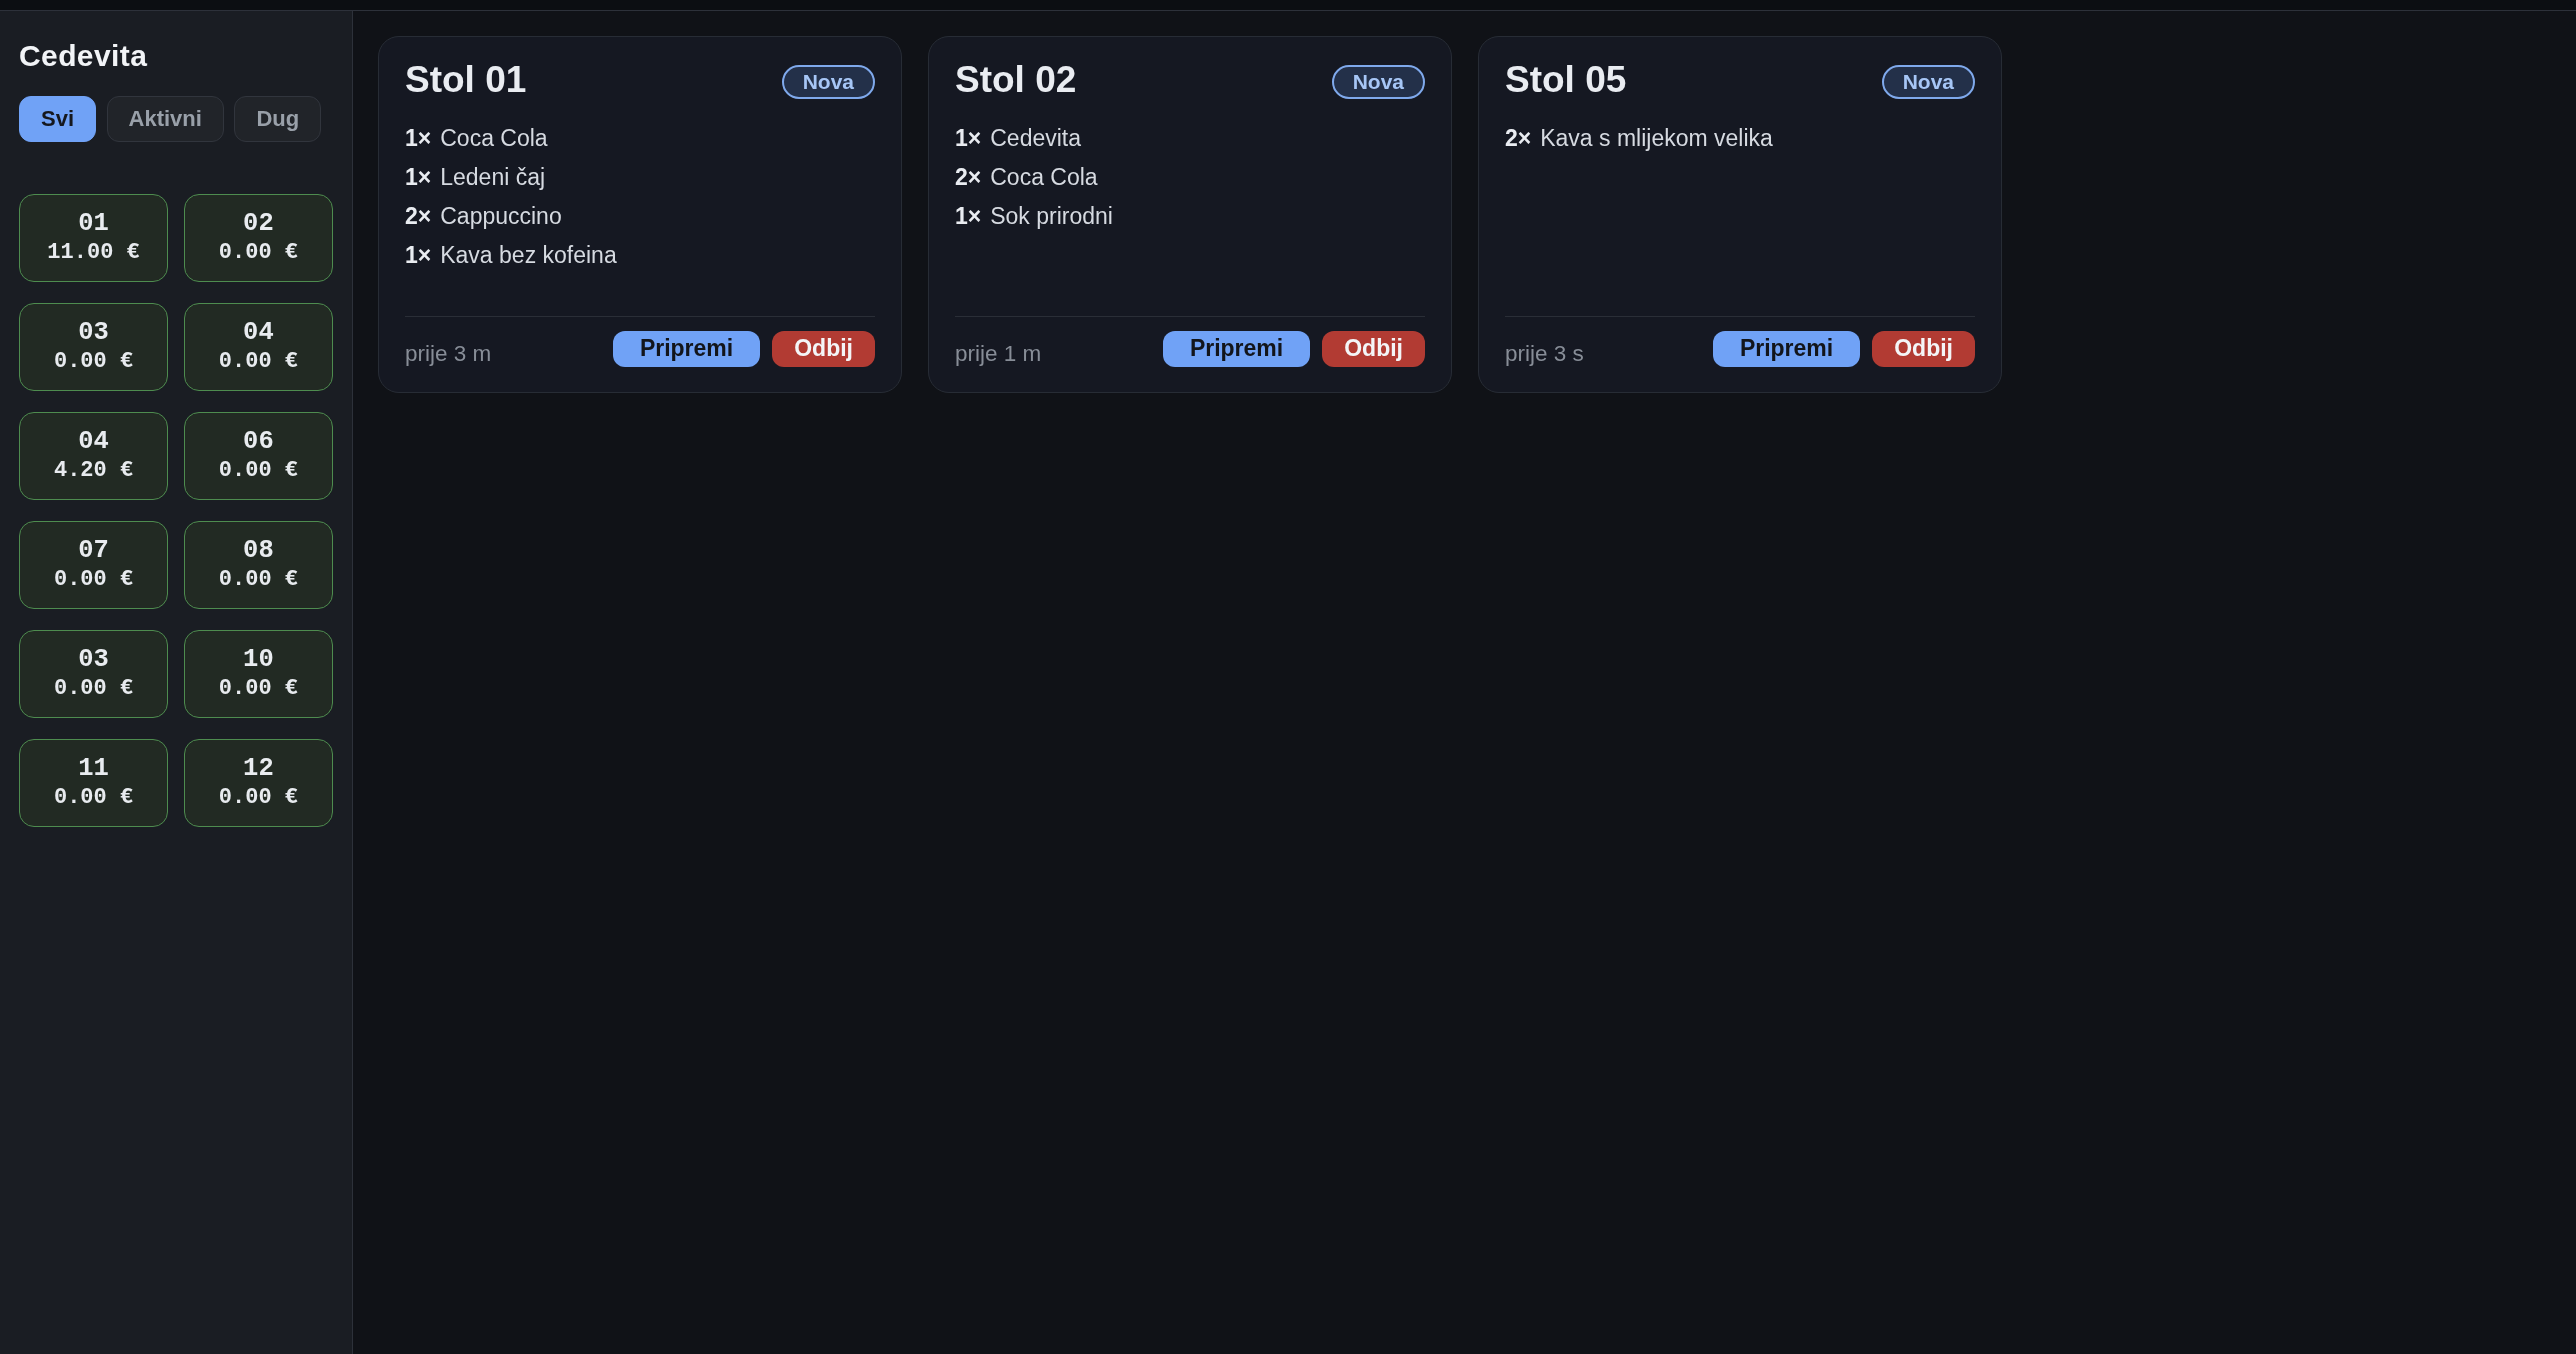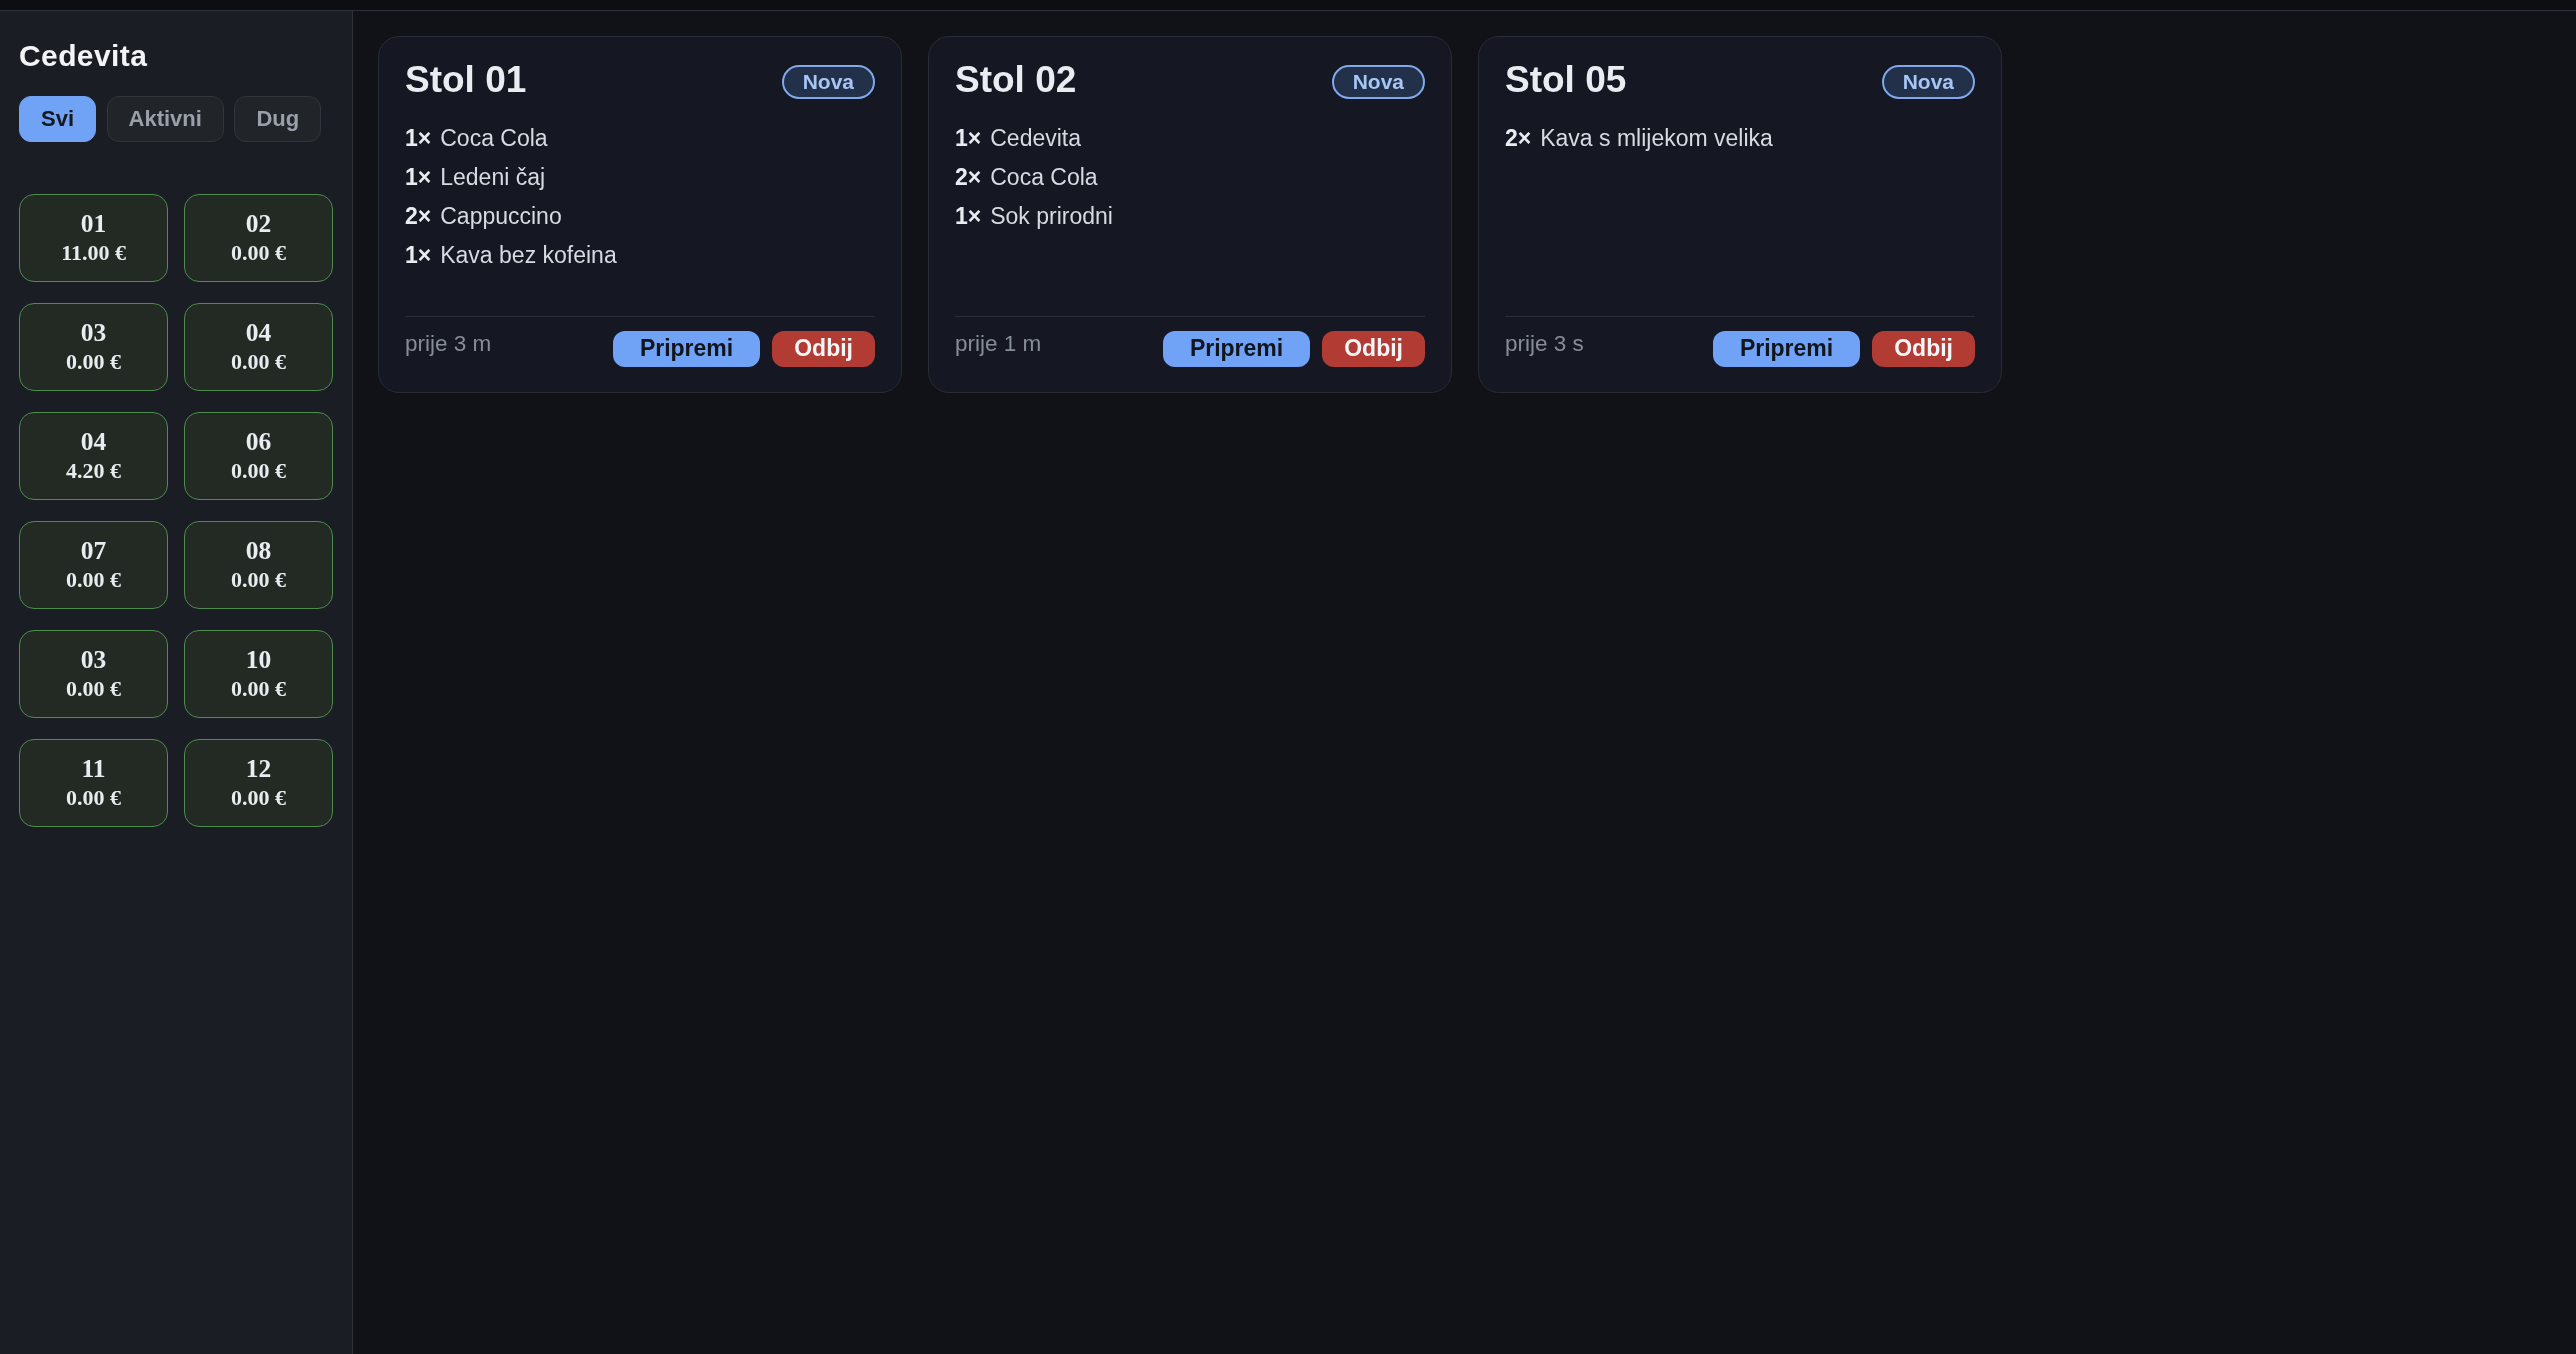--- a/index.html
+++ b/index.html
@@ -56,21 +56,21 @@
   }
   .table-grid{
     margin-top:52px;
     display:grid;grid-template-columns:repeat(2,1fr);
     column-gap:15.7px;row-gap:21px;
   }
   .table-btn{
     height:88px;border-radius:15px;
     background:var(--table-bg);border:1.5px solid var(--green-border);
     display:flex;flex-direction:column;align-items:center;justify-content:center;gap:5.2px;
-    cursor:pointer;font-family:Liberation Serif, serif;color:var(--text);
+    cursor:pointer;font-family:Liberation Mono, monospace;color:var(--text);
   }
   .table-btn .num{font-size:25.5px;font-weight:700;color:#e9ecf0;line-height:1;}
   .table-btn .amt{font-size:22px;font-weight:700;color:#e8ebef;line-height:1;}
 
   
   .main{flex:1;display:flex;flex-direction:column;min-width:0;}
   .main-header{
     height:73px;flex:0 0 auto;background:var(--header);
     border-bottom:1.5px solid var(--line);
     display:flex;align-items:center;padding:0 25px;
@@ -95,21 +95,21 @@
     display:inline-flex;align-items:center;justify-content:center;
   }
   .order-items{margin-top:24px;display:flex;flex-direction:column;gap:15px;flex:0 0 auto;}
   .order-item{font-size:23px;line-height:24px;display:flex;gap:9px;align-items:baseline;}
   .item-qty{font-weight:700;color:#e9ecf1;}
   .item-name{font-weight:400;color:var(--text-soft);}
   .card-spacer{flex:1;}
   .card-divider{height:1.5px;background:var(--divider);flex:0 0 auto;}
   .card-footer{
     flex:0 0 auto;margin-top:13.5px;
-    display:flex;align-items:flex-start;justify-content:space-between;
+    display:flex;align-items:flex-end;justify-content:space-between;
   }
   .order-time{font-size:22.5px;color:var(--time);}
   .card-actions{display:flex;gap:12px;}
   .action-btn{
     height:36px;border-radius:12px;border:none;cursor:pointer;
     font-family:inherit;font-size:23px;font-weight:700;
     display:inline-flex;align-items:center;justify-content:center;
   }
   .prepare-btn{background:var(--blue);color:var(--blue-text);padding:0 27px;}
   .reject-btn{background:var(--red);color:#f4f5f7;padding:0 22px;}

